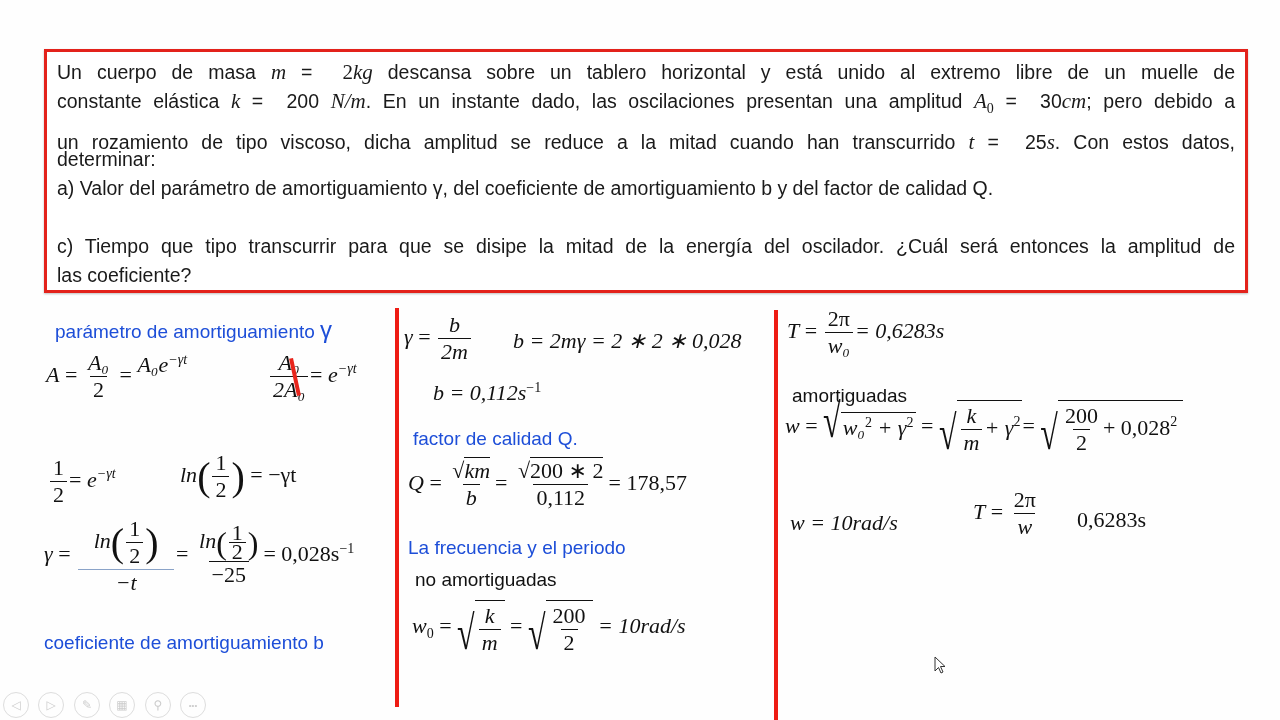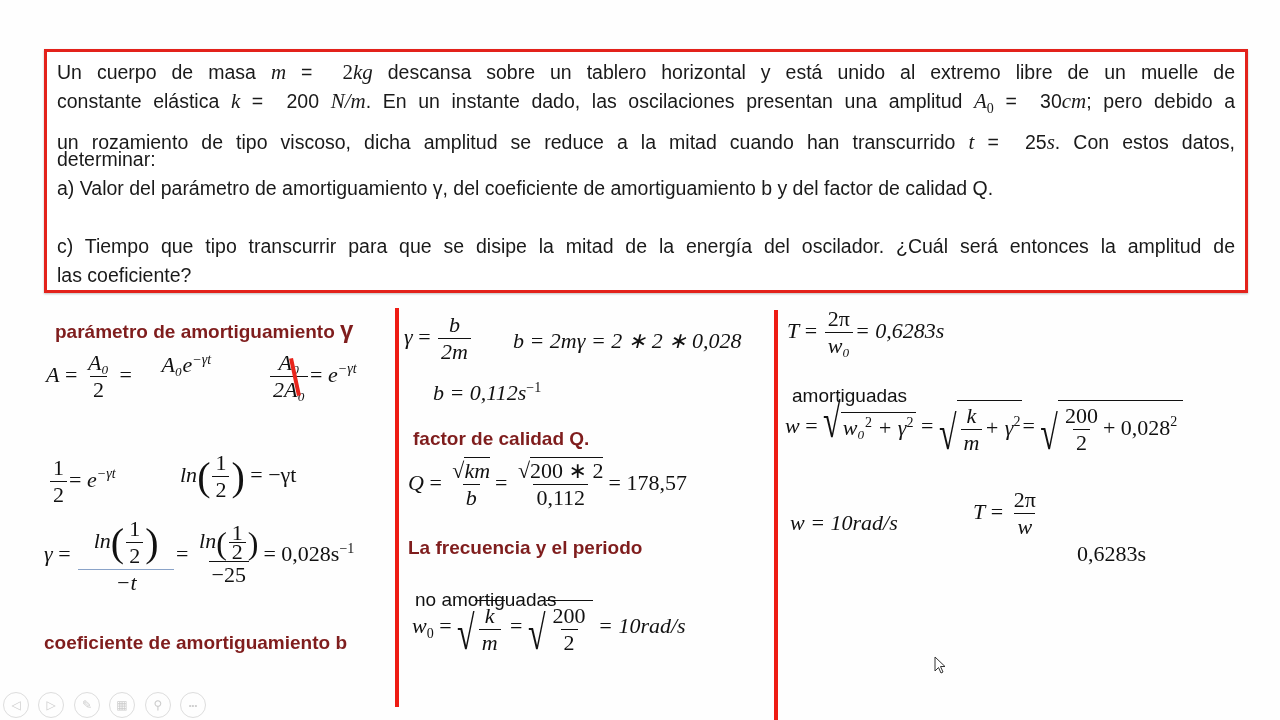--- a/index.html
+++ b/index.html
@@ -7,21 +7,21 @@
          font-family:"Liberation Sans", sans-serif; color:#111; }
   .abs { position:absolute; }
   .problem-box { left:44px; top:49px; width:1204px; height:244px; border:3px solid #e3221b;
                  box-sizing:border-box; background:#fff; box-shadow:0 1px 2px rgba(0,0,0,0.25); }
   .ptext { position:absolute; left:10px; right:10px; font-size:19.5px; line-height:29px; color:#1a1a1a;
            white-space:nowrap; }
   .ptext.just { text-align:justify; text-align-last:justify; white-space:normal; }
   .m { font-family:"Liberation Serif", serif; font-style:italic; font-size:21px; }
   .mr { font-family:"Liberation Serif", serif; font-size:21px; }
   .divider { background:#ee1c14; width:4px; }
-  .heading { font-weight:bold; font-size:19px; color:#7f1d1d; white-space:nowrap; }
+  .heading { font-weight:normal; font-size:19px; color:#1d4ed8; white-space:nowrap; }
   .label { font-size:19px; color:#111; white-space:nowrap; }
   .eq { font-family:"Liberation Serif", serif; font-size:22px; color:#111; white-space:nowrap; }
   .eq i { font-style:italic; }
   .frac { display:inline-flex; flex-direction:column; align-items:center; vertical-align:middle; margin:0 2px; }
   .frac .num { padding:0 3px; line-height:26px; }
   .frac .den { border-top:1.5px solid #111; padding:0 3px; line-height:26px; }
   sup { font-size:14px; }
   sub { font-size:14px; }
   .sqrt { display:inline-flex; align-items:stretch; vertical-align:middle; }
   .sqrt .rad { font-size:32px; line-height:1; transform:scaleY(1.5); transform-origin:bottom; align-self:flex-end; }
@@ -57,21 +57,21 @@
 <div class="abs heading" style="left:55px; top:316px;">
   <span>parámetro de amortiguamiento</span> <span style="font-size:24px;">γ</span>
 </div>
 
 <div class="abs eq" style="left:46px; top:350px;">
   <i>A</i> =
   <span class="frac">
       <i class="num">A₀</i>
       <span class="den">2</span>
     </span>
-  = <span style="position:relative; top:-10px;margin-left:24px;"><i>A₀e</i><sup><i>−γt</i></sup></span>
+  = <span style="position:relative; top:-10px;"><i>A₀e</i><sup><i>−γt</i></sup></span>
 </div>
 
 <div class="abs eq" style="left:268px; top:350px;">
   <span class="frac">
       <i class="num">A₀</i>
       <i class="den">2A₀</i>
     </span>= <i>e</i><sup><i>−γt</i></sup>
 </div>
 <div class="abs strike" style="left:293px; top:358px;"></div>
 
@@ -129,21 +129,21 @@
       <span class="num">√<i style="border-top:1.5px solid #111;">km</i></span>
       <i class="den">b</i>
     </span>=
   <span class="frac">
       <span class="num">√<span style="border-top:1.5px solid #111;">200 ∗ 2</span></span>
       <span class="den">0,112</span>
     </span><span>= 178,57</span>
 </div>
 
 <div class="abs heading" style="left:408px; top:537px;">La frecuencia y el periodo</div>
-<div class="abs label" style="left:415px; top:569px;margin-top:20px;">no amortiguadas</div>
+<div class="abs label" style="left:415px; top:569px;">no amortiguadas</div>
 
 <div class="abs eq" style="left:412px; top:600px;">
   <i>w</i><sub>0</sub> =
   <span class="sqrt">
       <span class="rad">√</span>
       <span class="body"><span class="frac">
           <i class="num">k</i>
           <i class="den">m</i>
         </span></span>
     </span> =
@@ -191,21 +191,21 @@
 
 <div class="abs eq" style="left:790px; top:510px;"><i>w = 10rad/s</i></div>
 
 <div class="abs eq" style="left:973px; top:487px;">
   <i>T</i> =
   <span class="frac">
       <span class="num">2π</span>
       <i class="den">w</i>
     </span>
 </div>
-<div class="abs eq" style="left:1077px; top:507px;margin-top:34px;">0,6283s</div>
+<div class="abs eq" style="left:1077px; top:507px;">0,6283s</div>
 
 <div class="abs cursor">
   <svg width="14" height="20" viewBox="0 0 14 20">
     <path d="M1 1 L1 15 L4.5 11.5 L7 17 L9 16 L6.5 10.5 L11 10.5 Z" fill="#fff" stroke="#333" stroke-width="1"></path>
   </svg>
 </div>
 
 <div class="abs ctrl" style="left:3px;">
     <span>◁</span>
   </div>

